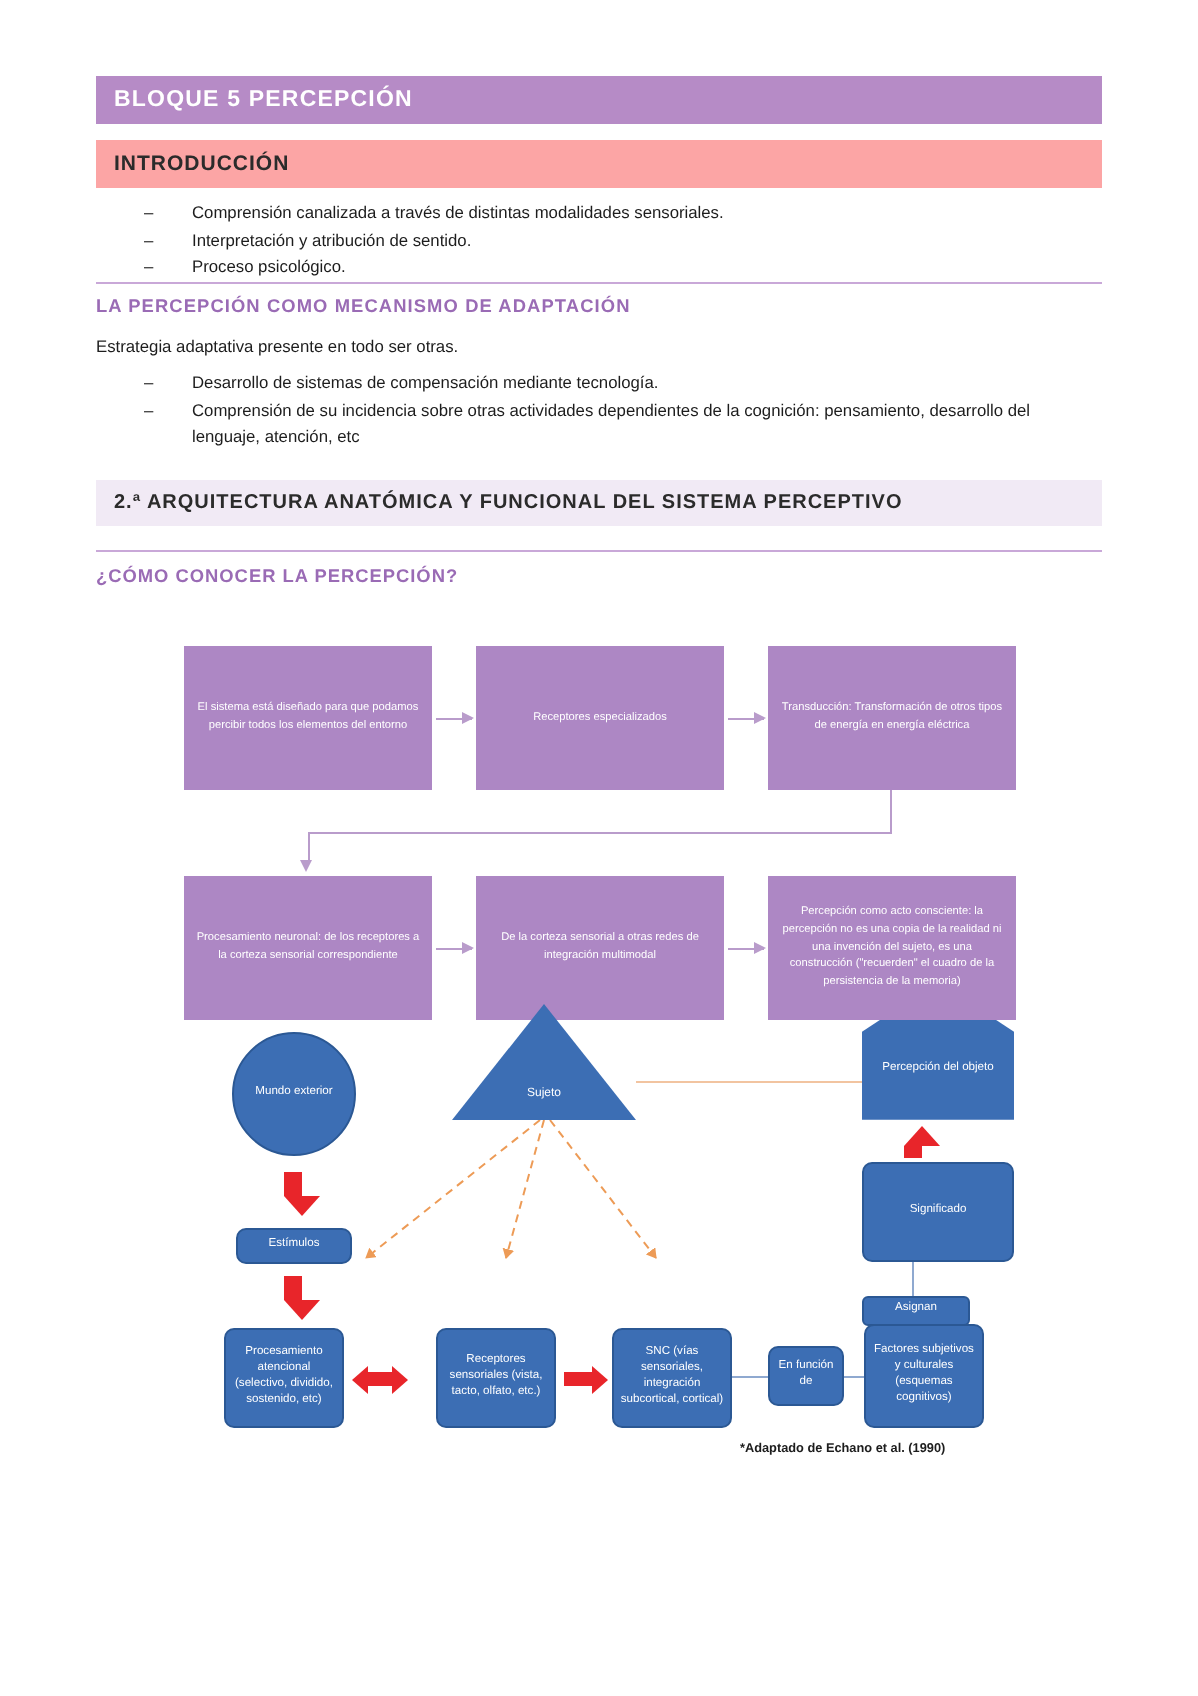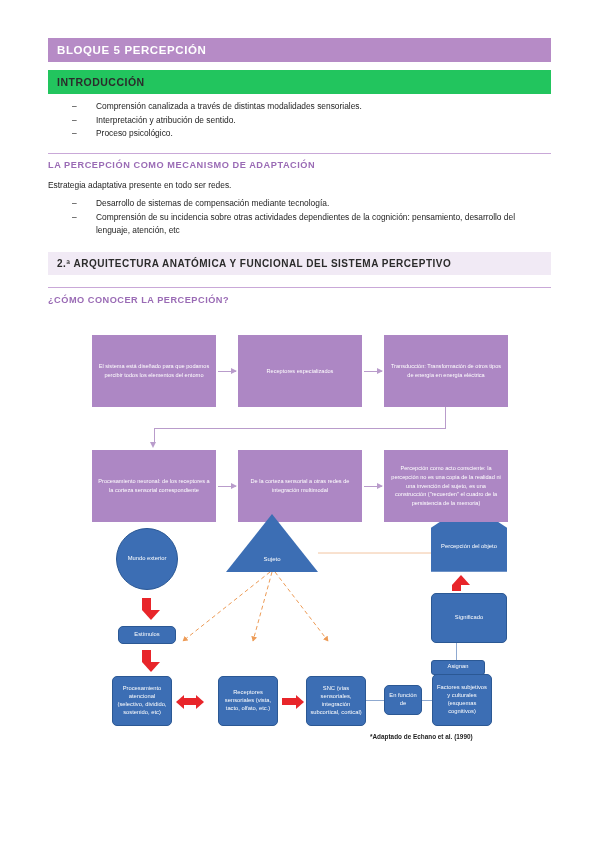--- a/index.html
+++ b/index.html
@@ -17,36 +17,35 @@
   .block-title {
     background:#b68bc6;
     color:#ffffff;
     font-size:11.5px;
     letter-spacing:.6px;
     font-weight:700;
     padding:6px 8px 6px 9px;
     margin-top:38px;
   }
   .sub-head {
-    background:#22c55e;
+    background:#fca5a5;
     color:#2b2b2b;
     font-size:10.5px;
     letter-spacing:.5px;
     font-weight:700;
     padding:6px 8px 6px 9px;
     margin-top:8px;
   }
   .rule-head {
     color:#9a6bb5;
     font-size:9.2px;
     letter-spacing:.55px;
     font-weight:700;
     border-top:1px solid #c9a8d8;
     padding-top:6px;
-    margin-top:12px;
   }
   .band-head {
     background:#f1eaf5;
     color:#2b2b2b;
     font-size:10px;
     letter-spacing:.5px;
     font-weight:700;
     padding:6px 8px 6px 9px;
     margin-top:14px;
   }
@@ -208,21 +207,21 @@
 
   <div class="sub-head">INTRODUCCIÓN</div>
 
   <ul class="dashes">
     <li>Comprensión canalizada a través de distintas modalidades sensoriales.</li>
     <li>Interpretación y atribución de sentido.</li>
     <li>Proceso psicológico.</li>
   </ul>
 
   <div class="rule-head">LA PERCEPCIÓN COMO MECANISMO DE ADAPTACIÓN</div>
-  <div class="para">Estrategia adaptativa presente en todo ser redes.</div>
+  <div class="para">Estrategia adaptativa presente en todo ser otras.</div>
 
   <ul class="dashes">
     <li>Desarrollo de sistemas de compensación mediante tecnología.</li>
     <li>Comprensión de su incidencia sobre otras actividades dependientes de la cognición: pensamiento, desarrollo del lenguaje, atención, etc</li>
   </ul>
 
   <div class="band-head">2.ª ARQUITECTURA ANATÓMICA Y FUNCIONAL DEL SISTEMA PERCEPTIVO</div>
 
   <div class="diagram-head">¿CÓMO CONOCER LA PERCEPCIÓN?</div>
 

